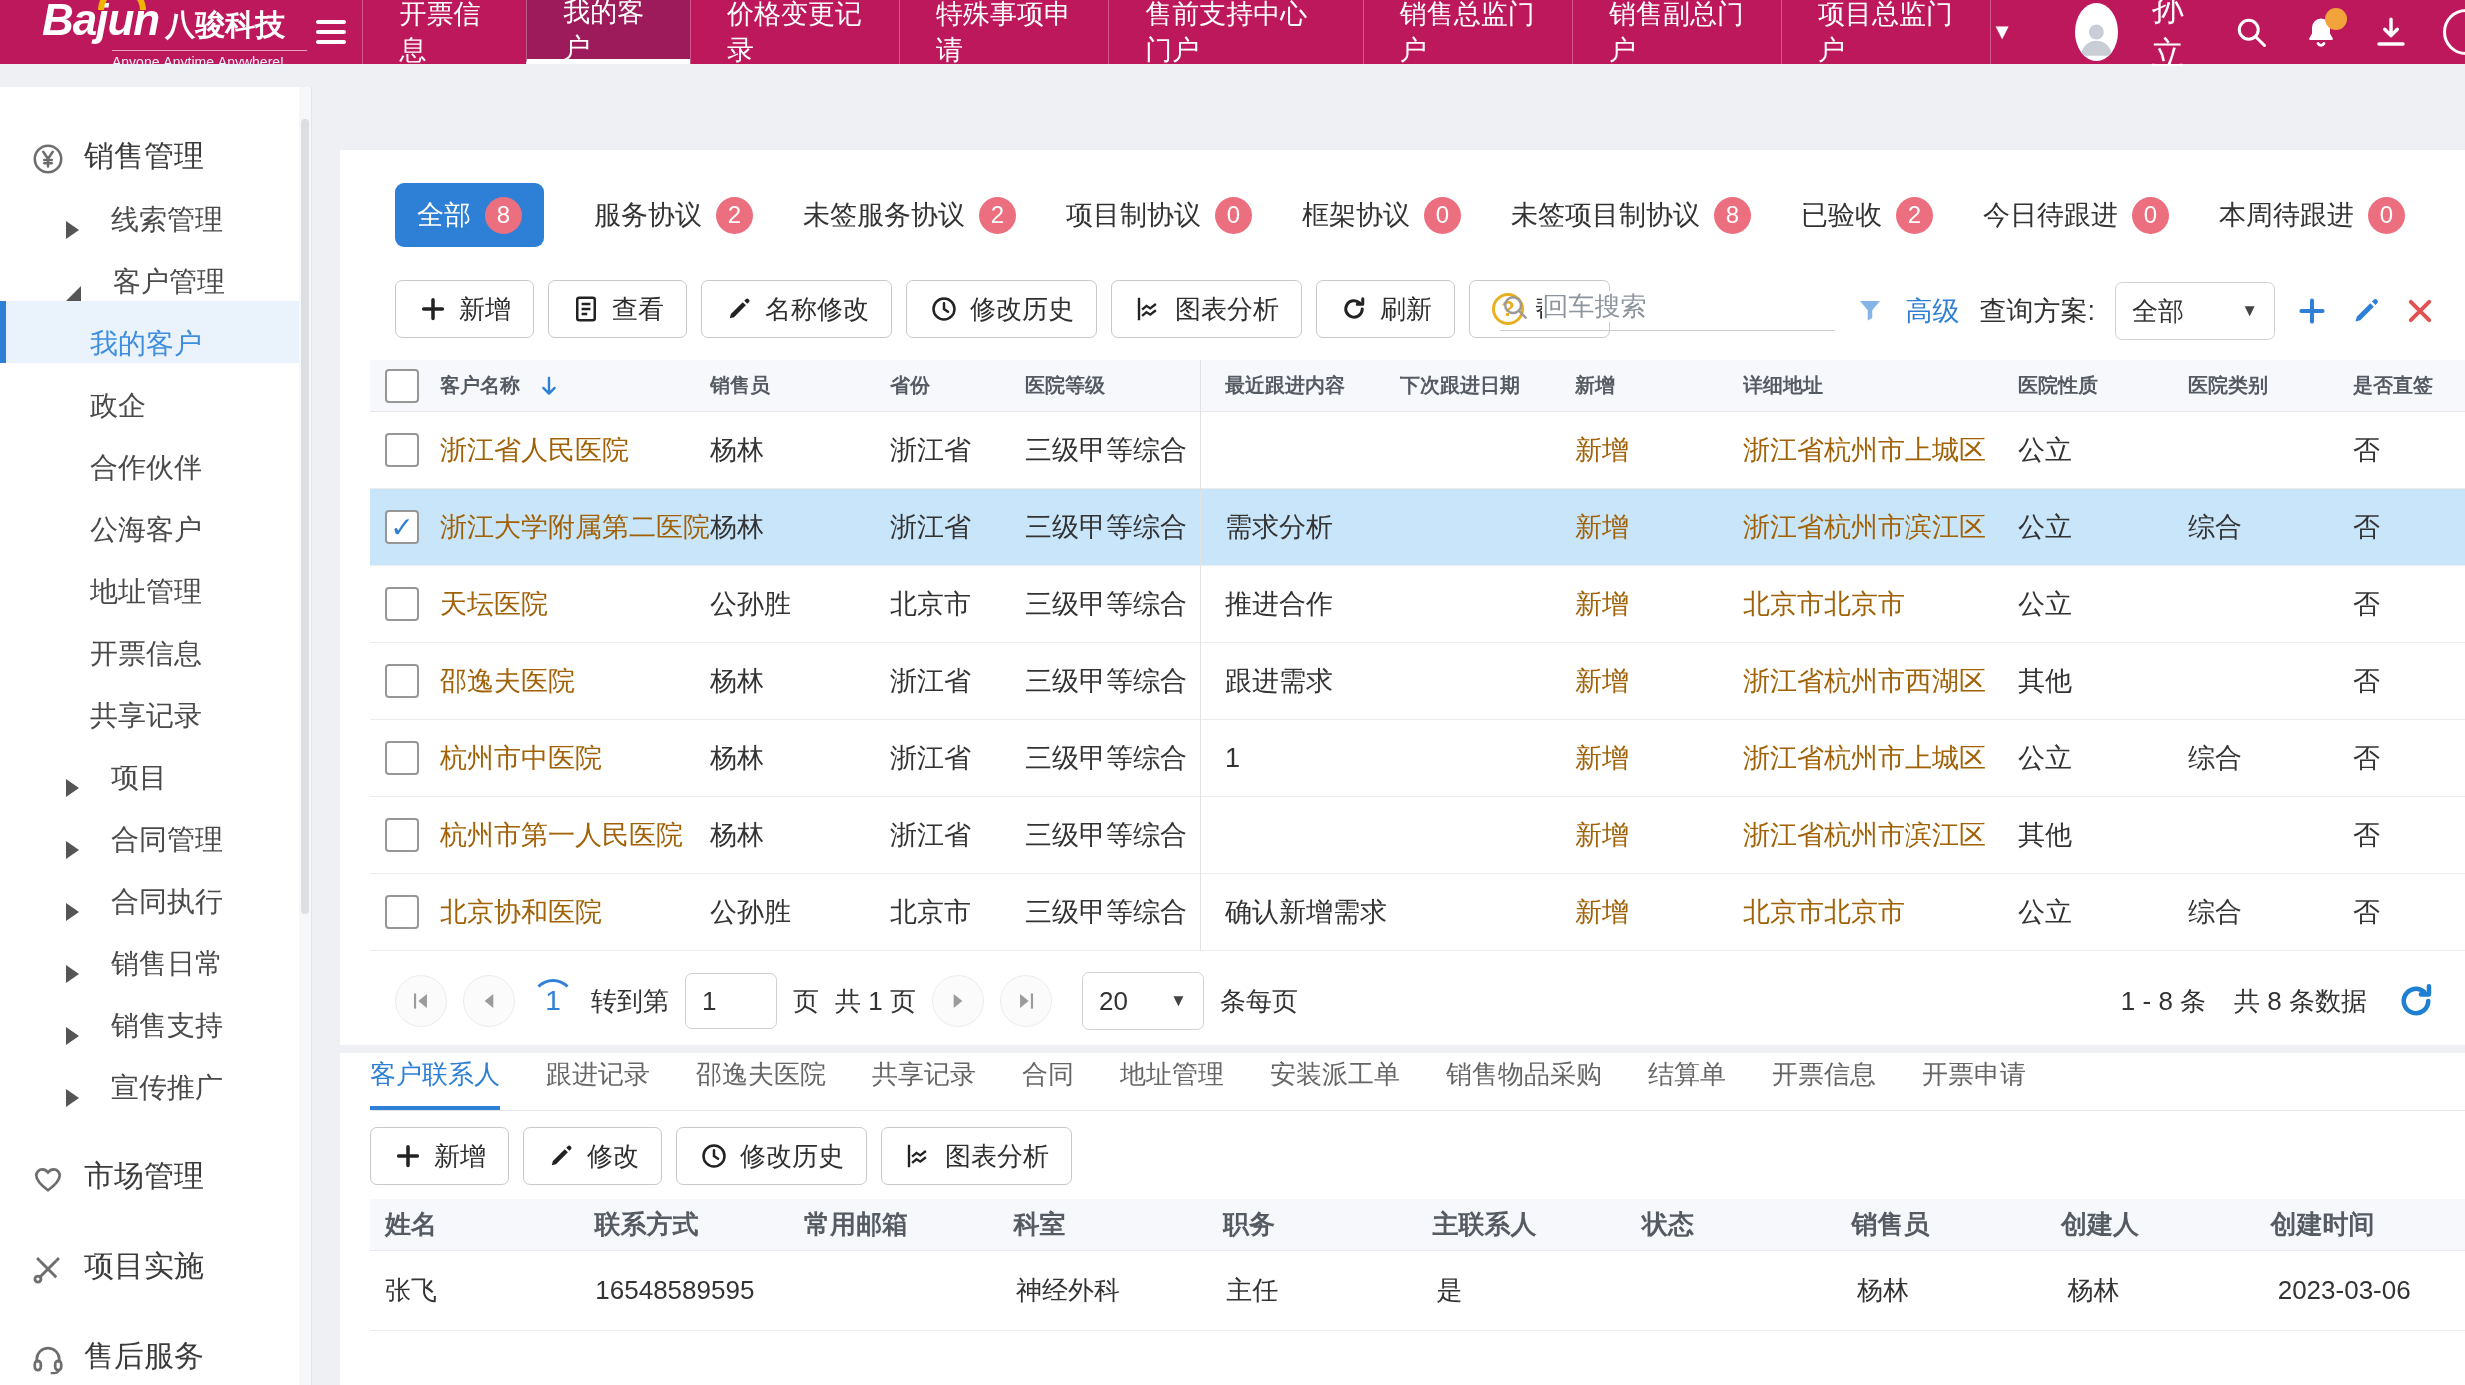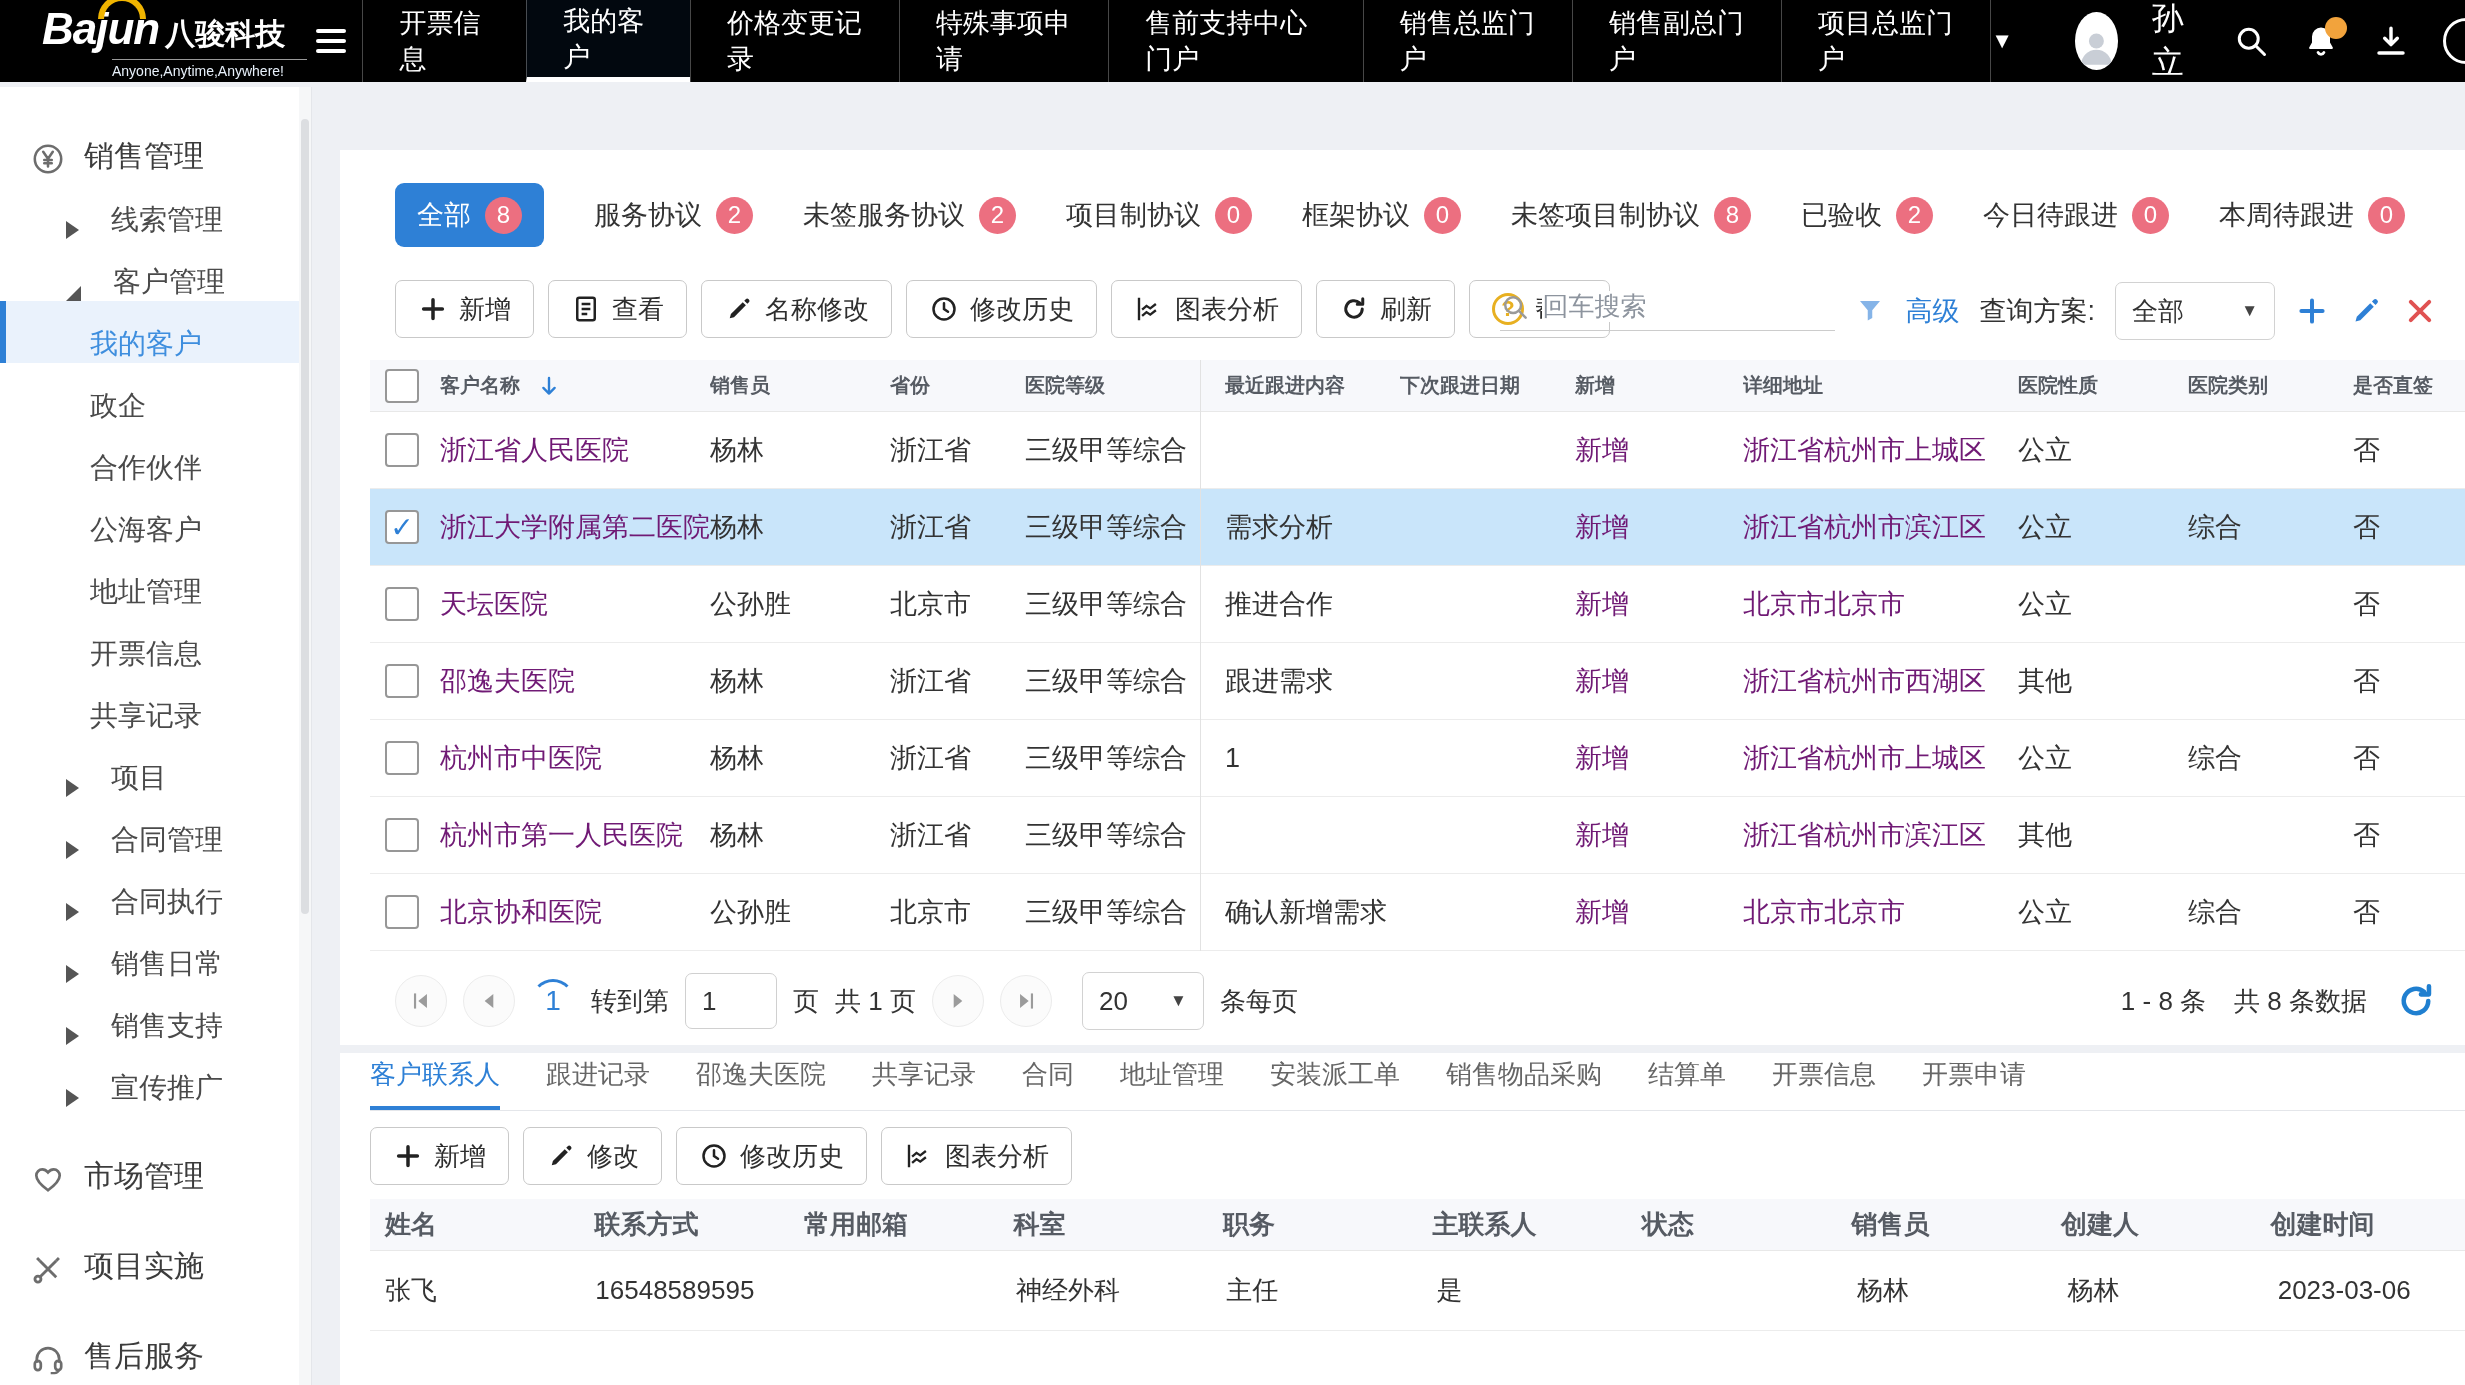--- a/index.html
+++ b/index.html
@@ -1,20 +1,20 @@
 <!DOCTYPE html>
 <html><head>
 <meta charset="utf-8">
 <style>
   * { margin:0; padding:0; box-sizing:border-box; }
   html,body { width:2465px; height:1385px; overflow:hidden;
     font-family:"Liberation Sans","DejaVu Sans",sans-serif; background:#eef0f4; color:#333; }
 
   
-  .topbar { position:absolute; top:0; left:0; width:2465px; height:82px; background:#000000;
+  .topbar { position:absolute; top:0; left:0; width:2465px; height:64px; background:#be185d;
     display:flex; align-items:stretch; color:#fff; z-index:30; }
   .logo { width:300px; display:flex; flex-direction:column; justify-content:center; padding-left:42px; }
   .logo-row { display:flex; align-items:baseline; gap:6px; position:relative; }
   .logo-en { font-size:44px; font-weight:bold; font-style:italic; letter-spacing:-1px; position:relative; }
   .logo-en::after { content:""; position:absolute; top:-9px; left:56px; width:36px; height:18px;
     border:6px solid #f0b400; border-bottom:none; border-radius:50% 50% 0 0/100% 100% 0 0; }
   .logo-cn { font-size:30px; font-weight:bold; }
   .logo-tag { font-size:14px; color:#e8f1fb; margin-top:4px; border-top:1px solid rgba(255,255,255,.6);
     width:195px; padding-top:3px; margin-left:70px; }
   .hamburger { width:70px; display:flex; flex-direction:column; justify-content:center; gap:6px; align-items:center; cursor:pointer; }
@@ -94,21 +94,21 @@
 
   
   .grid-wrap { position:absolute; left:30px; right:0; top:210px; height:592px; overflow:hidden; }
   .grid-inner { width:2115px; position:relative; }
   .grid-header { display:grid; height:52px; background:#f7f8fb; align-items:center; border-bottom:1px solid #e8e8e8; }
   .grid-header .gcell { font-weight:bold; color:#565b63; font-size:20px; display:flex; align-items:center; gap:16px; }
   .grid-row { display:grid; height:77px; align-items:center; border-bottom:1px solid #ececec; background:#fff; }
   .grid-row.selected { background:#c9e5fa; }
   .gcell { font-size:27px; color:#333; overflow:hidden; white-space:nowrap; }
   .g5 { padding-left:25px; }
-  .cell-link { color:#701a75; cursor:pointer; }
+  .cell-link { color:#a16207; cursor:pointer; }
   .checkbox { width:34px; height:34px; border:2px solid #979797; border-radius:4px; background:#fff;
     margin-left:15px; display:flex; align-items:center; justify-content:center; cursor:pointer;
     font-size:28px; color:#2e80d6; font-weight:bold; }
   .sort-ic { width:26px; height:26px; color:#2e80d6; }
   .sort-ic svg { width:26px; height:26px; }
   .col-divider { position:absolute; left:830px; top:0; bottom:0; width:1px; background:#e2e2e2; }
 
   
   .pager { position:absolute; left:55px; right:28px; top:818px; height:66px; display:flex; align-items:center; }
   .pager-left { display:flex; align-items:center; gap:16px; }

